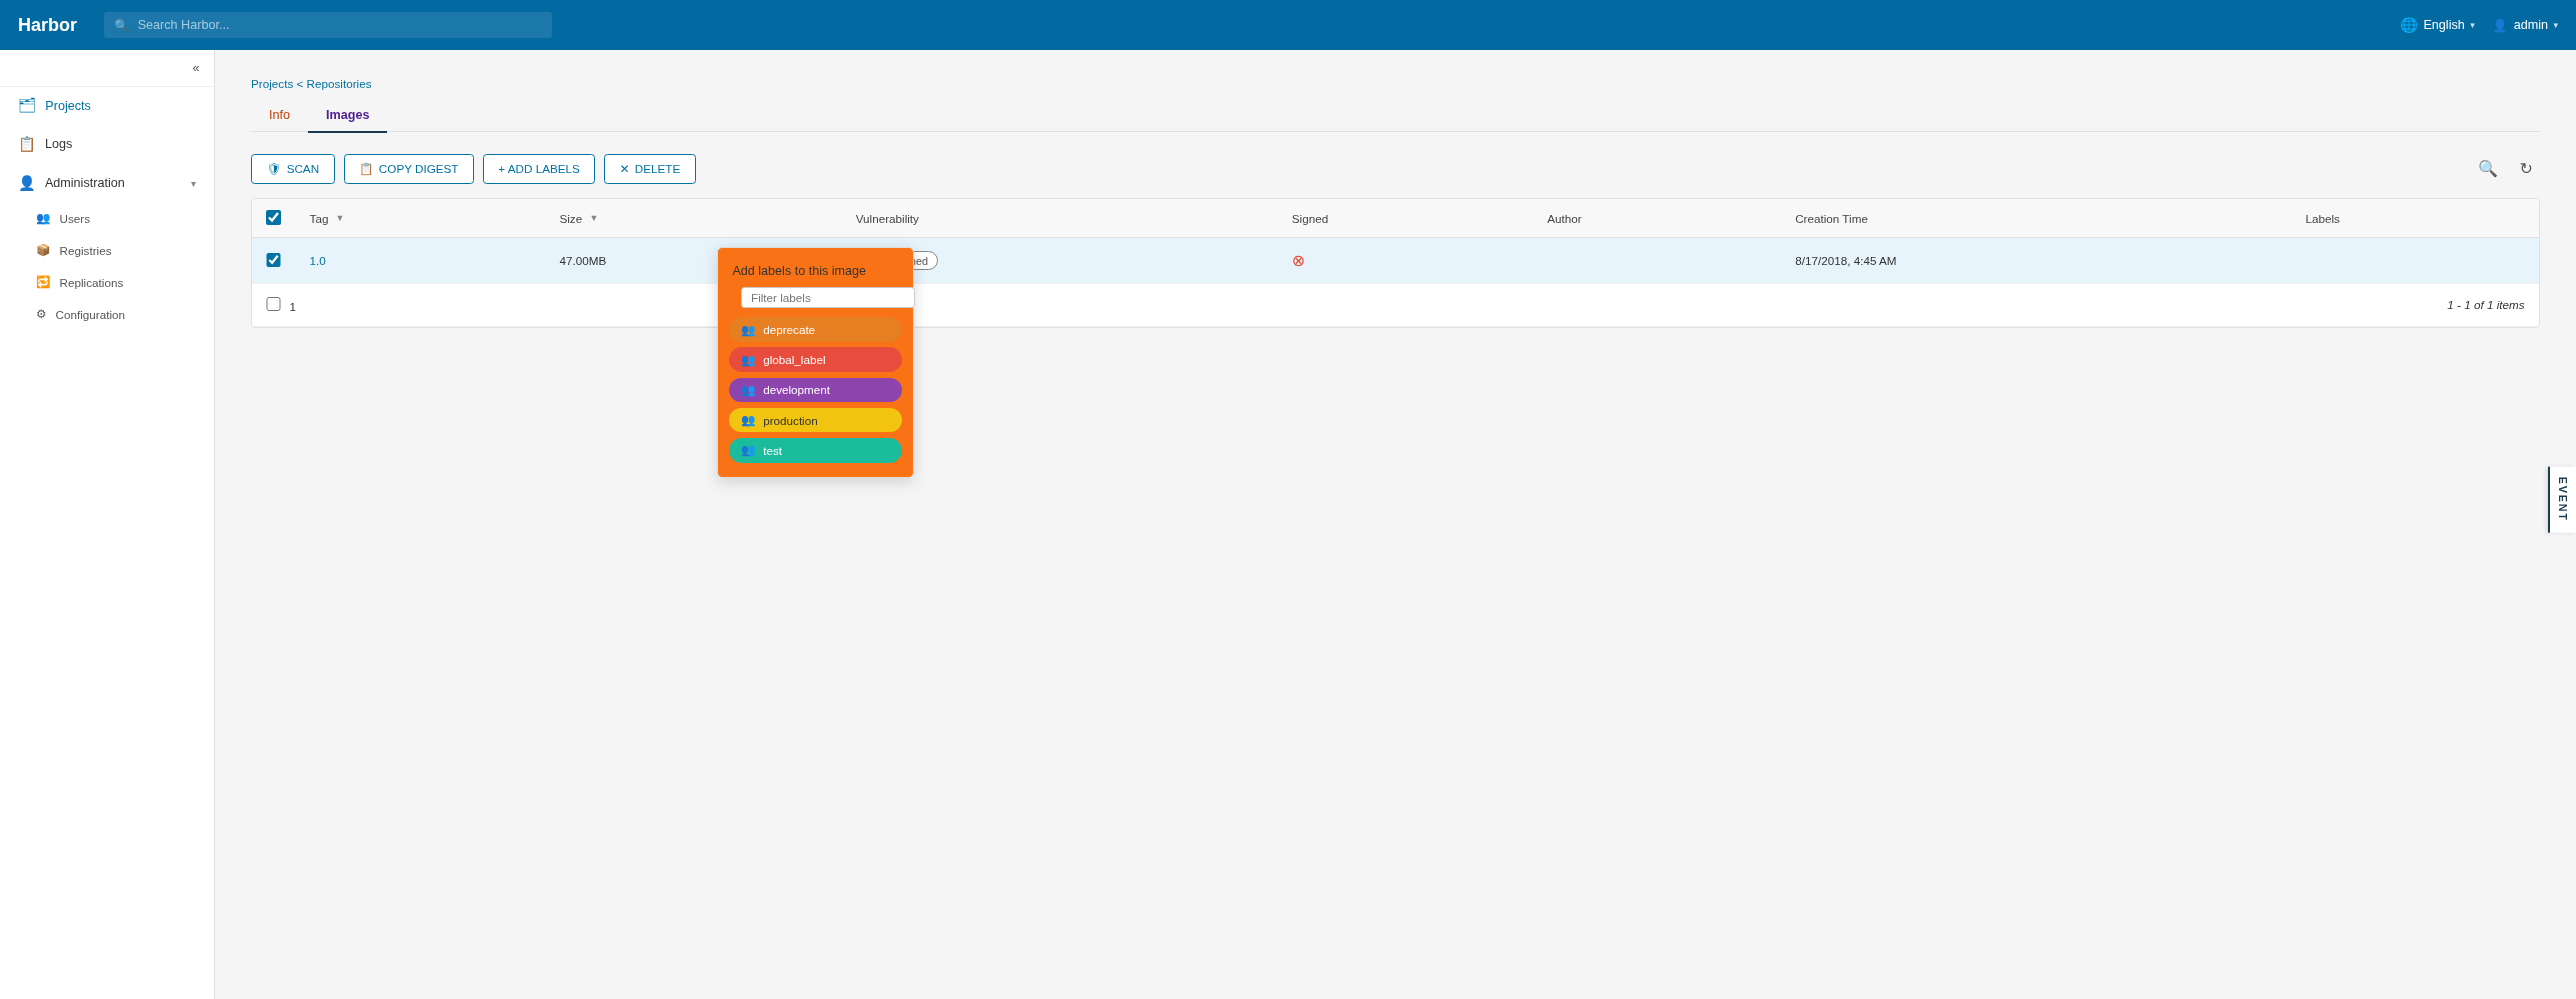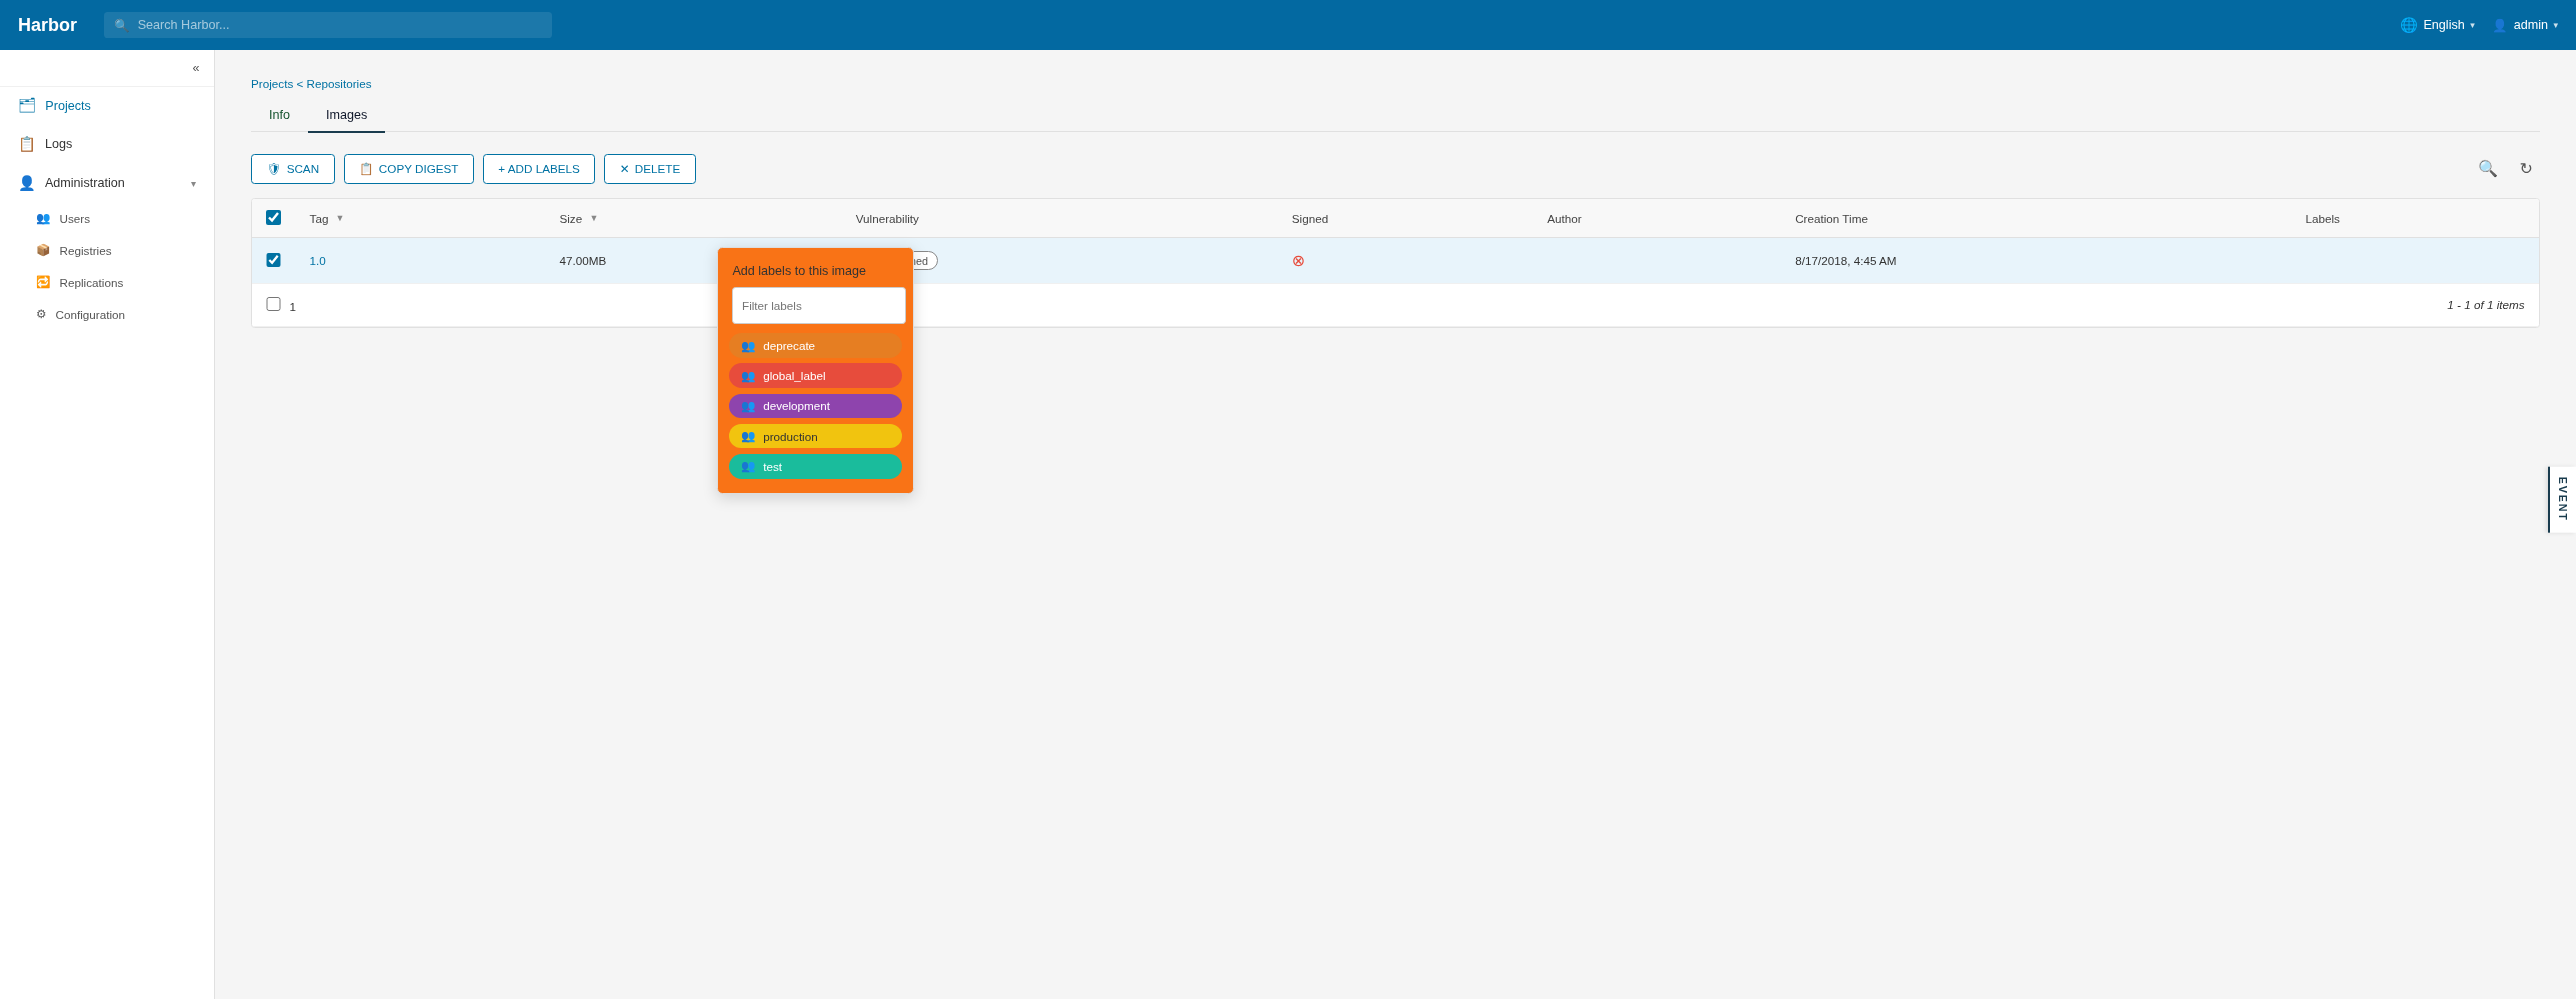--- a/index.html
+++ b/index.html
@@ -162,28 +162,28 @@
     
     .tabs {
       display: flex;
       border-bottom: 1.8px solid #e0e0e0;
       margin-bottom: 21.5px;
     }
     .tab {
       padding: 9px 18px;
       cursor: pointer;
       font-size: 12.6px;
-      color: #14532d;
+      color: #c2410c;
       border-bottom: 2.7px solid transparent;
       margin-bottom: -1.8px;
     }
     .tab.active {
-      color: #0f172a;
+      color: #4c1d95;
       border-bottom-color: #1a3c4e;
-      font-weight: 400;
+      font-weight: 700;
     }
 
     
     .toolbar {
       display: flex;
       align-items: center;
       gap: 9px;
       margin-bottom: 14.4px;
     }
     .btn {
@@ -280,23 +280,23 @@
       z-index: 300;
       padding: 10.8px 0 14.4px;
     }
     .dropdown-title {
       padding: 5.4px 14.4px 9px;
       font-size: 12.6px;
       color: #333;
       font-weight: 500;
     }
     .filter-input {
-      margin: 0 14px 9px;
+      margin: 0 23px 9px;
       width: calc(100% - 21.5px);
-      padding: 11px 9px;
+      padding: 3px 9px;
       border: 0.9px solid #ccc;
       border-radius: 3.6px;
       font-size: 11.7px;
       outline: none;
     }
     .label-list { display: flex; flex-direction: column; gap: 5.4px; padding: 0 10.8px; }
     .label-chip {
       display: inline-flex;
       align-items: center;
       gap: 7.2px;

